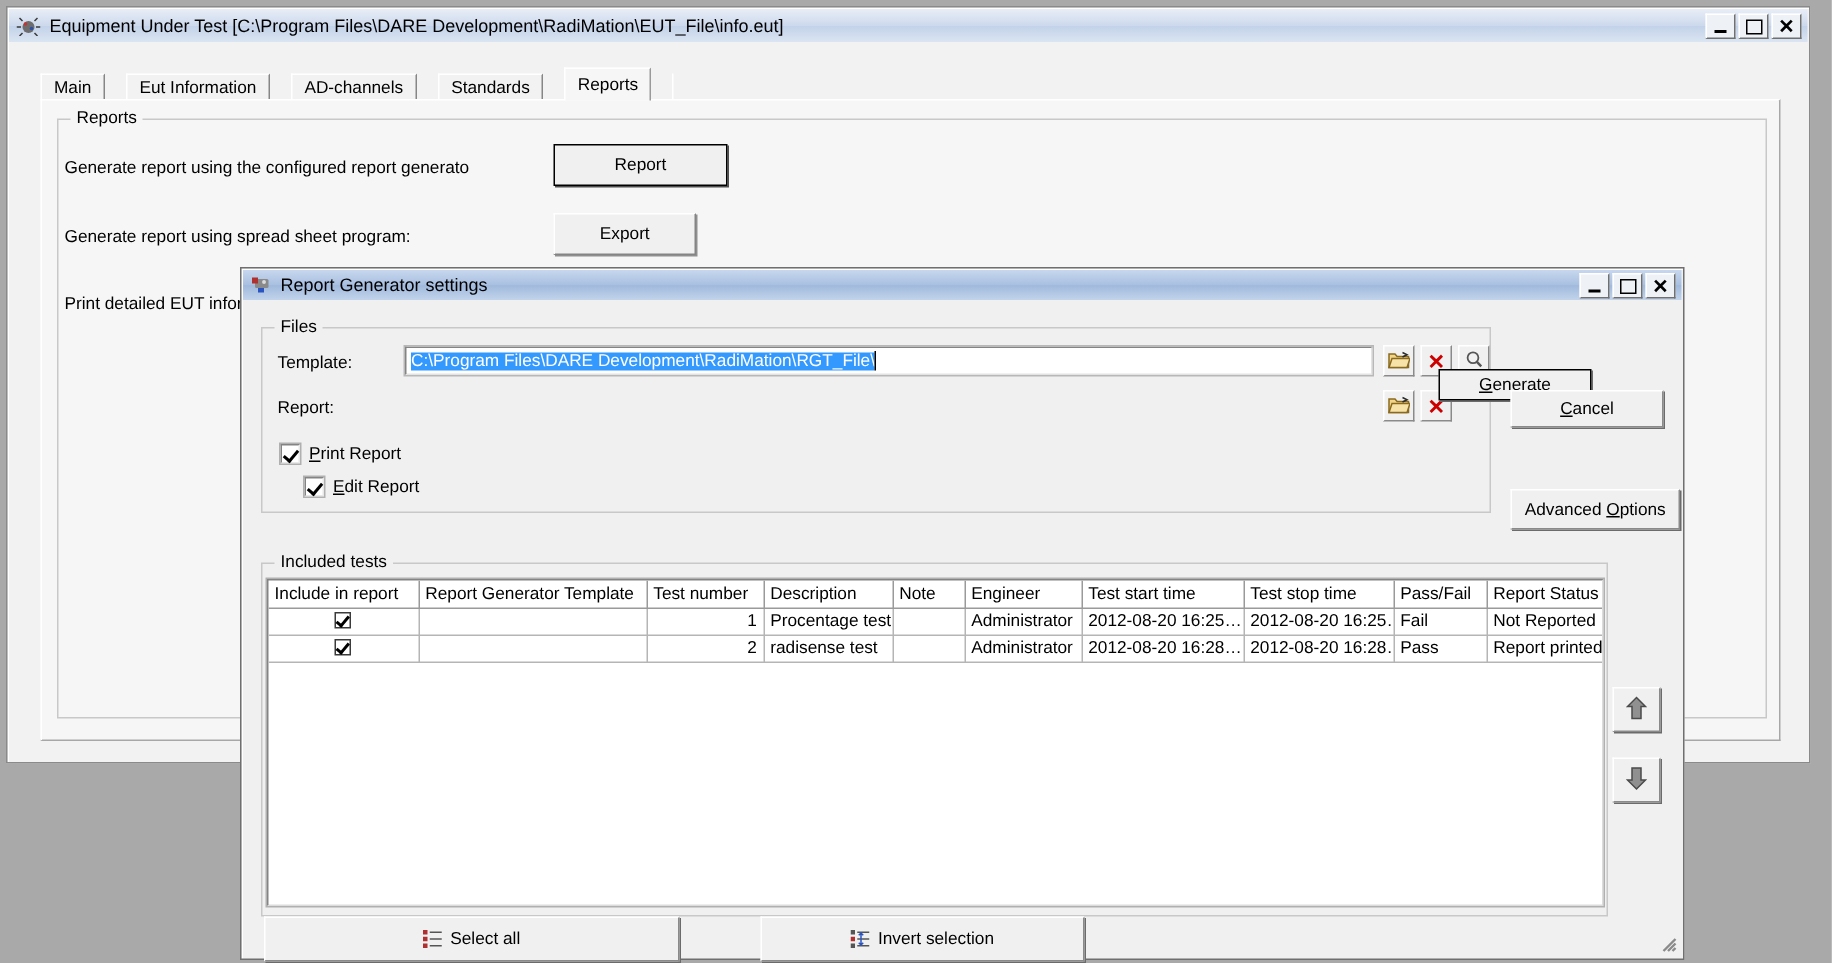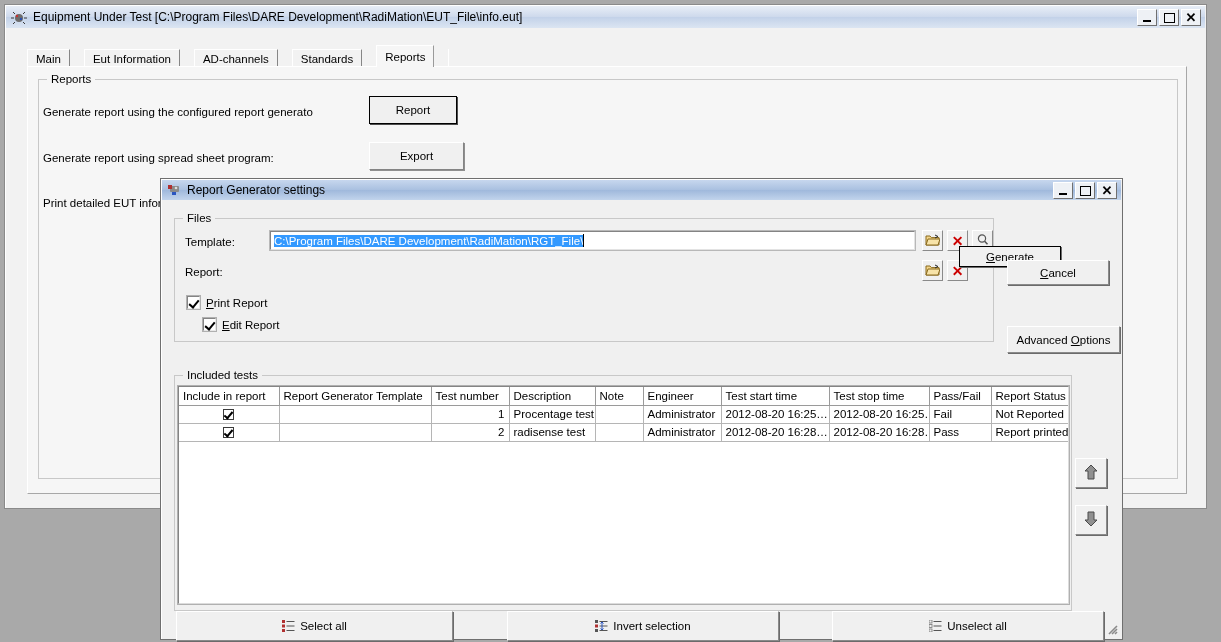--- a/index.html
+++ b/index.html
@@ -354,21 +354,21 @@
     <div class="tab">Standards</div>
     <div class="tab selected">Reports</div>
     <div class="tab-filler"></div>
   </div>
 
   <div id="tab-panel">
     <div id="reports-group">
       <span id="reports-group-label">Reports</span>
 
       <span class="row-label" style="left:4px; top:26px;">Generate report  using the  configured report generato</span>
-      <div class="big-btn default" style="left:330px; top:16px; width:88px; height:28px;">Report</div>
+      <div class="big-btn default" style="left:330px; top:16px; width:116px; height:28px;">Report</div>
 
       <span class="row-label" style="left:4px; top:72px;">Generate report using spread sheet program:</span>
       <div class="big-btn" style="left:330px; top:62px; width:95px; height:28px; box-shadow:1px 1px 0 #8f8f8f;">Export</div>
 
       <span class="row-label" style="left:4px; top:117px;">Print detailed EUT inform</span>
     </div>
   </div>
 </div>
 
 <div id="dialog">
@@ -537,48 +537,35 @@
           <rect x="0" y="4.5" width="3" height="3" fill="#b03030"></rect>
           <rect x="0" y="9" width="3" height="3" fill="#b03030"></rect>
           <rect x="4.5" y="1" width="8" height="1" fill="#555"></rect>
           <rect x="4.5" y="5.5" width="8" height="1" fill="#555"></rect>
           <rect x="4.5" y="10" width="8" height="1" fill="#555"></rect>
         </svg>
       </span>
       <span>Select all</span>
     </div>
 
-    <div class="bottom-btn" style="left:345px; top:411px; width:272px;">
+    <div class="bottom-btn" style="left:345px; top:411px; width:216px;">
       <span class="list-icon">
         <svg width="13" height="12" viewBox="0 0 13 12">
           <rect x="0" y="0" width="3" height="3" fill="#555"></rect>
           <rect x="0" y="4.5" width="3" height="3" fill="#b03030"></rect>
           <rect x="0" y="9" width="3" height="3" fill="#555"></rect>
           <rect x="4.5" y="1" width="8" height="1" fill="#555"></rect>
           <rect x="4.5" y="5.5" width="8" height="1" fill="#555"></rect>
           <rect x="4.5" y="10" width="8" height="1" fill="#555"></rect>
           <path d="M7 2 L7 10 M5.5 3.5 L7 2 L8.5 3.5 M5.5 8.5 L7 10 L8.5 8.5" stroke="#2a55c0" stroke-width="1" fill="none"></path>
         </svg>
       </span>
       <span>Invert selection</span>
     </div>
 
-    <div class="bottom-btn" style="left:670px; top:411px; width:272px;">
-      <span class="list-icon">
-        <svg width="13" height="12" viewBox="0 0 13 12">
-          <rect x="0" y="0" width="3" height="3" fill="none" stroke="#777" stroke-width="0.8"></rect>
-          <rect x="0" y="4.5" width="3" height="3" fill="none" stroke="#777" stroke-width="0.8"></rect>
-          <rect x="0" y="9" width="3" height="3" fill="none" stroke="#777" stroke-width="0.8"></rect>
-          <rect x="4.5" y="1" width="8" height="1" fill="#555"></rect>
-          <rect x="4.5" y="5.5" width="8" height="1" fill="#555"></rect>
-          <rect x="4.5" y="10" width="8" height="1" fill="#555"></rect>
-        </svg>
-      </span>
-      <span>Unselect all</span>
-    </div>
 
     <div id="resize-grip">
       <svg width="14" height="14" viewBox="0 0 14 14">
         <path d="M13 5 L5 13 M13 8 L8 13 M13 11 L11 13" stroke="#8a8a8a" stroke-width="1.6"></path>
       </svg>
     </div>
 
   </div>
 </div>
 

